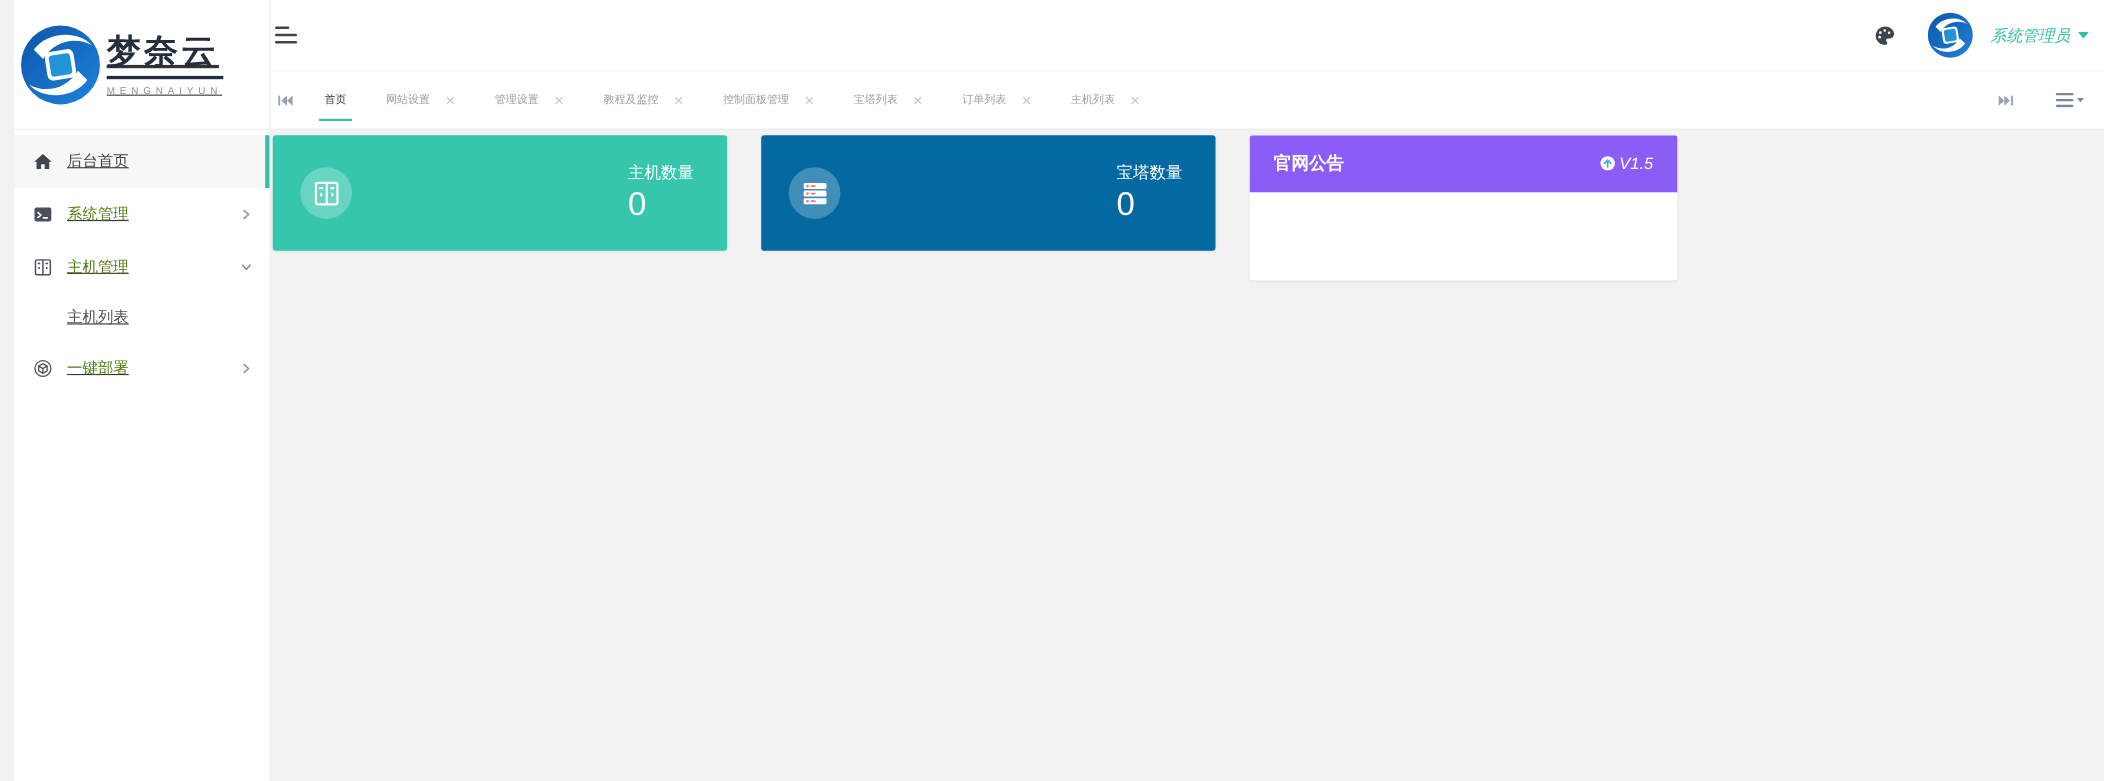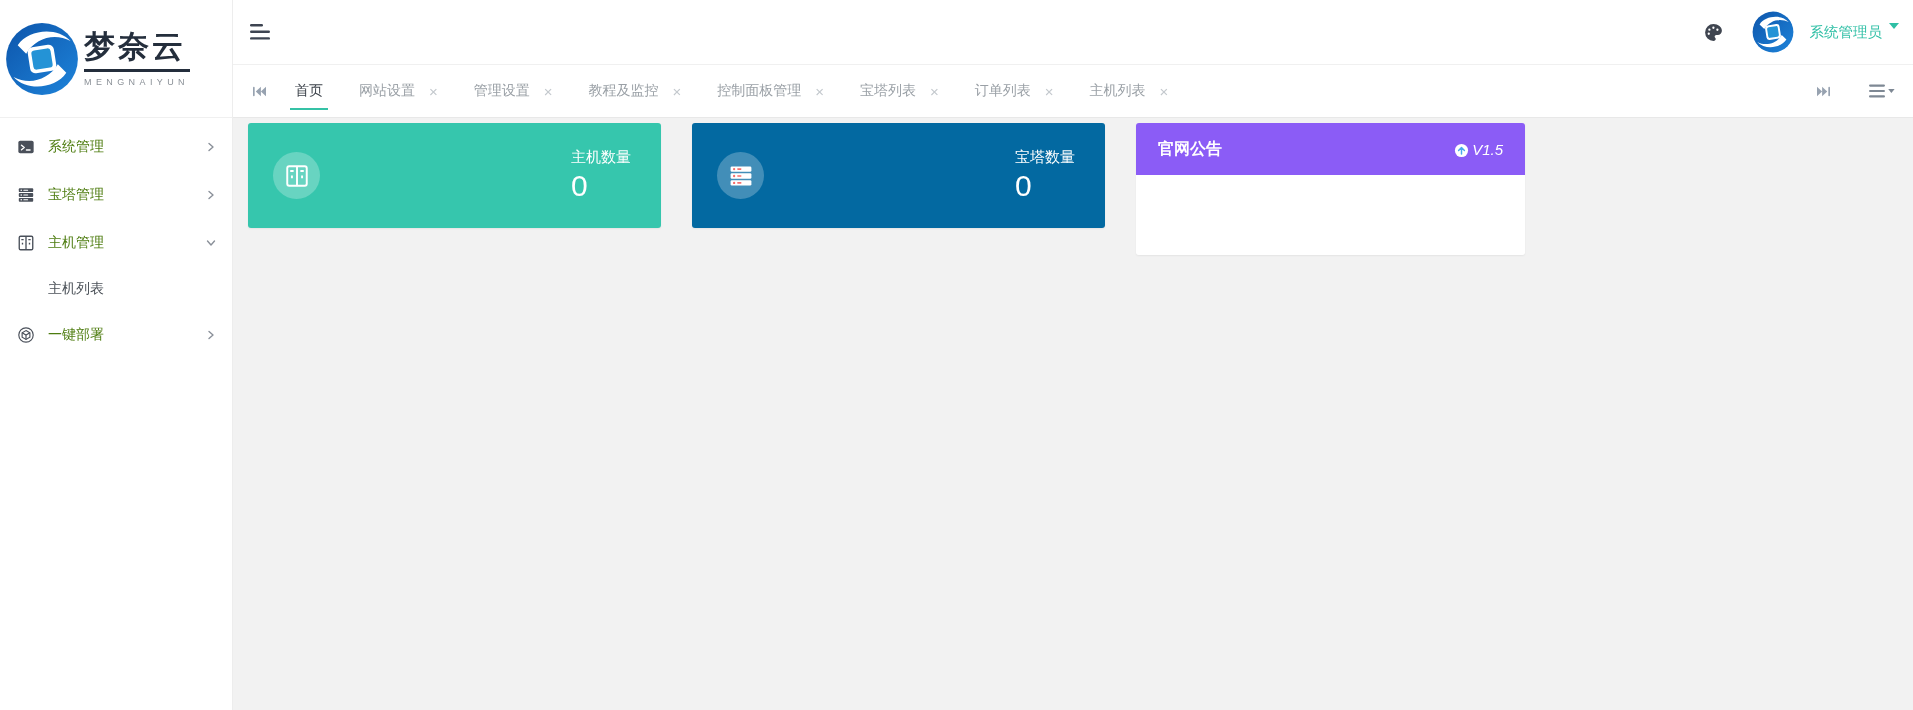--- a/index.html
+++ b/index.html
@@ -1,21 +1,21 @@
 <!DOCTYPE html>
 <html><head>
 <meta charset="utf-8">
 <style>
   * { box-sizing: border-box; margin: 0; padding: 0; }
   html, body { width: 1913px; height: 710px; overflow: hidden; }
   body { font-family: "Liberation Sans", "DejaVu Sans", sans-serif; background: #f2f2f2; color: #333; }
   .app { position: relative; width: 1913px; height: 710px; }
 
   
-  .sidebar { position: absolute; left: 0; top: 0; width: 233px; height: 710px; background: #fff; border-right: 1px solid #ededed; z-index: 5; }
+  .sidebar { position: absolute; left: 13px; top: 0; width: 233px; height: 710px; background: #fff; border-right: 1px solid #ededed; z-index: 5; text-decoration: underline; }
   .logo-block { height: 118px; display: flex; align-items: center; padding: 8px 6px 8px 4px; border-bottom: 1px solid #f0f0f0; cursor: pointer; }
   .logo-icon svg { display: block; }
   .logo-text { margin-left: 4px; }
   .brand-name { font-size: 31px; font-weight: 700; color: #242e3c; letter-spacing: 3px; line-height: 1.1; }
   .brand-bar { height: 3px; background: #242e3c; width: 106px; margin: 4px 0 5px; }
   .brand-sub { font-size: 9px; color: #8a9097; letter-spacing: 4.4px; white-space: nowrap; }
 
   .menu { padding-top: 5px; }
   .menu-item { position: relative; height: 48px; display: flex; align-items: center; padding: 0 16px; cursor: pointer; }
   .menu-item .mi-icon { width: 19px; display: flex; justify-content: center; }
@@ -30,50 +30,50 @@
   .sidebar-footer .brand-link { color: #35c2a6; cursor: pointer; margin-left: 3px; }
 
   
   .main { margin-left: 233px; }
   .topbar { height: 65px; background: #fff; border-bottom: 1px solid #f0f0f0; display: flex; align-items: center; padding: 0 14px 0 15px; }
   .hamburger { cursor: pointer; display: flex; padding: 4px 2px; }
   .topbar-right { margin-left: auto; display: flex; align-items: center; }
   .palette-btn { cursor: pointer; display: flex; margin-right: 28px; }
   .avatar { width: 42px; height: 42px; border-radius: 50%; overflow: hidden; cursor: pointer; margin-right: 16px; }
   .avatar svg { display: block; }
-  .user-dd { display: flex; cursor: pointer; }
+  .user-dd { display: flex; align-items: center; cursor: pointer; font-style: italic; }
   .user-name { font-size: 14.5px; color: #2ebfa5; }
   .user-caret { margin-left: 7px; display: flex; }
 
   
   .tabbar { height: 53px; background: #fff; border-bottom: 1px solid #e8e8e8; display: flex; align-items: center; padding: 0 18px 0 15px; }
   .tab-nav { cursor: pointer; display: flex; padding: 4px; }
   .tabs { display: flex; align-items: center; height: 100%; margin-left: 6px; }
   .tab { position: relative; height: 100%; display: flex; align-items: center; padding: 0 18px; cursor: pointer; }
-  .tab .tab-label { font-size: 14px; color: #9aa0a6; }
+  .tab .tab-label { font-size: 10px; color: #9aa0a6; }
   .tab.active .tab-label { color: #3c424a; }
   .tab.active::after { content: ""; position: absolute; left: 13px; right: 13px; bottom: 7px; height: 2px; background: #35c2a6; }
   .tab-close { margin-left: 14px; font-size: 15px; color: #c3c8cd; line-height: 1; cursor: pointer; }
   .tabbar-right { margin-left: auto; display: flex; align-items: center; }
   .tab-options { margin-left: 34px; cursor: pointer; display: flex; }
 
   
   .content { padding: 5px 15px 0; display: flex; align-items: flex-start; }
   .stat-card { width: 413px; height: 105px; border-radius: 3px; display: flex; align-items: center; margin-right: 31px; box-shadow: 0 1px 2px rgba(0,0,0,.06); }
   .stat-card.green { background: #36c6ad; }
   .stat-card.red { background: #0369a1; }
   .stat-badge { width: 47px; height: 47px; border-radius: 50%; background: rgba(255,255,255,.25); display: flex; align-items: center; justify-content: center; margin-left: 25px; }
   .stat-text { margin-left: auto; margin-right: 30px; color: #fff; }
   .stat-title { font-size: 15px; }
   .stat-value { font-size: 30px; line-height: 1.15; margin-top: 2px; font-weight: 400; }
 
   .notice-card { width: 389px; border-radius: 3px; overflow: hidden; box-shadow: 0 1px 2px rgba(0,0,0,.06); }
   .notice-header { height: 52px; background: #8b5cf6; display: flex; align-items: center; padding: 0 22px; color: #fff; }
   .notice-title { font-size: 16px; font-weight: 700; }
-  .notice-version { margin-left: auto; display: flex; align-items: flex-end; font-size: 15px; font-style: italic; }
+  .notice-version { margin-left: auto; display: flex; align-items: flex-start; font-size: 15px; font-style: italic; }
   .notice-version .vtext { margin-left: 3px; }
   .notice-body { height: 80px; background: #fff; }
 </style>
 </head>
 <body>
 
 <div class="app">
 
   <aside class="sidebar">
     <div class="logo-block">
@@ -93,63 +93,46 @@
         </svg>
       </span>
       <div class="logo-text">
         <div class="brand-name">梦奈云</div>
         <div class="brand-bar"></div>
         <div class="brand-sub">MENGNAIYUN</div>
       </div>
     </div>
 
     <nav class="menu">
+      <div class="menu-item active">
+        <span class="mi-icon">
+          <svg width="18" height="18" viewBox="0 0 20 20">
+              <path fill="#3f4650" d="M10 2.2l8.8 7.8h-2.4v7.4h-4.6v-4.7H8.2v4.7H3.6V10H1.2z"></path>
+            </svg>
+        </span>
+        <span class="mi-label">后台首页</span>
+      </div>
 
       <div class="menu-item">
         <span class="mi-icon">
           <svg width="18" height="18" viewBox="0 0 20 20">
               <rect x="1.5" y="3" width="17" height="14" rx="2" fill="#4a505a"></rect>
               <path d="M5 8l3 2.6L5 13" stroke="#fff" stroke-width="1.6" fill="none" stroke-linecap="round" stroke-linejoin="round"></path>
               <path d="M10.5 13.4h4" stroke="#fff" stroke-width="1.6" stroke-linecap="round"></path>
             </svg>
         </span>
         <span class="mi-label">系统管理</span>
         <span class="mi-chevron">
           <svg width="10" height="10" viewBox="0 0 10 10">
               <path d="M3 1.5L7 5 3 8.5" stroke="#8a9099" stroke-width="1.4" fill="none" stroke-linecap="round" stroke-linejoin="round"></path>
             </svg>
         </span>
       </div>
 
 
-      <div class="menu-item">
-        <span class="mi-icon">
-          <svg width="18" height="18" viewBox="0 0 20 20">
-              <g fill="#4a505a">
-                <rect x="2" y="2.6" width="16" height="4.2" rx="1"></rect>
-                <rect x="2" y="7.9" width="16" height="4.2" rx="1"></rect>
-                <rect x="2" y="13.2" width="16" height="4.2" rx="1"></rect>
-              </g>
-              <g fill="#fff">
-                <circle cx="4.7" cy="4.7" r=".9"></circle>
-                <circle cx="4.7" cy="10" r=".9"></circle>
-                <circle cx="4.7" cy="15.3" r=".9"></circle>
-                <rect x="7" y="4.1" width="5.4" height="1.2" rx=".6"></rect>
-                <rect x="7" y="9.4" width="5.4" height="1.2" rx=".6"></rect>
-                <rect x="7" y="14.7" width="5.4" height="1.2" rx=".6"></rect>
-              </g>
-            </svg>
-        </span>
-        <span class="mi-label">宝塔管理</span>
-        <span class="mi-chevron">
-          <svg width="10" height="10" viewBox="0 0 10 10">
-              <path d="M3 1.5L7 5 3 8.5" stroke="#8a9099" stroke-width="1.4" fill="none" stroke-linecap="round" stroke-linejoin="round"></path>
-            </svg>
-        </span>
-      </div>
 
       <div class="menu-item">
         <span class="mi-icon">
           <svg width="18" height="18" viewBox="0 0 20 20">
               <g fill="none" stroke="#4a505a" stroke-width="1.5">
                 <rect x="2.5" y="2.5" width="15" height="15" rx="1.5"></rect>
                 <path d="M10 2.5v15"></path>
                 <path d="M4.8 6.2h2.6M12.6 6.2h2.6"></path>
                 <path d="M6.1 9.6v2.2M13.9 9.6v2.2"></path>
               </g>

